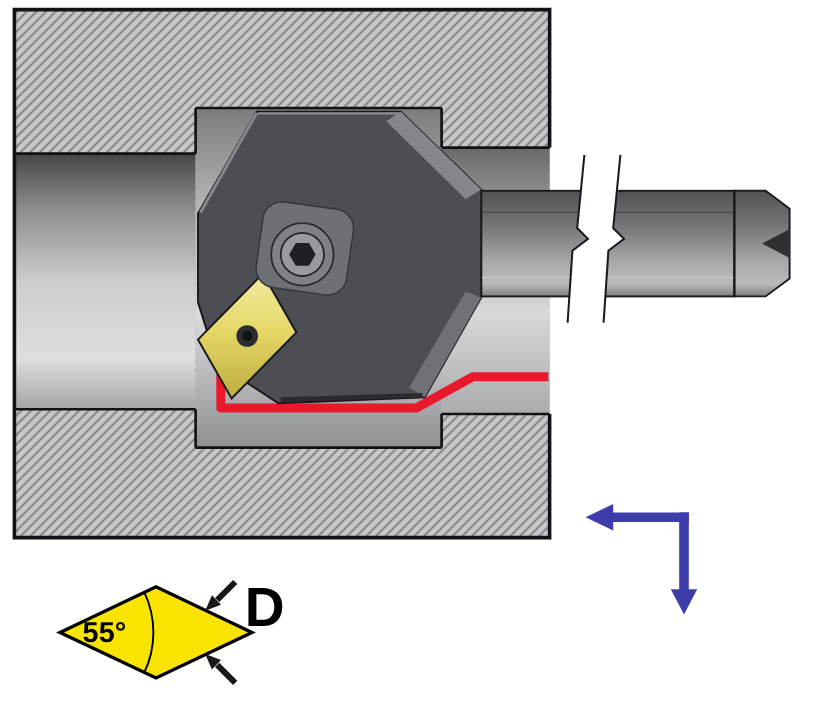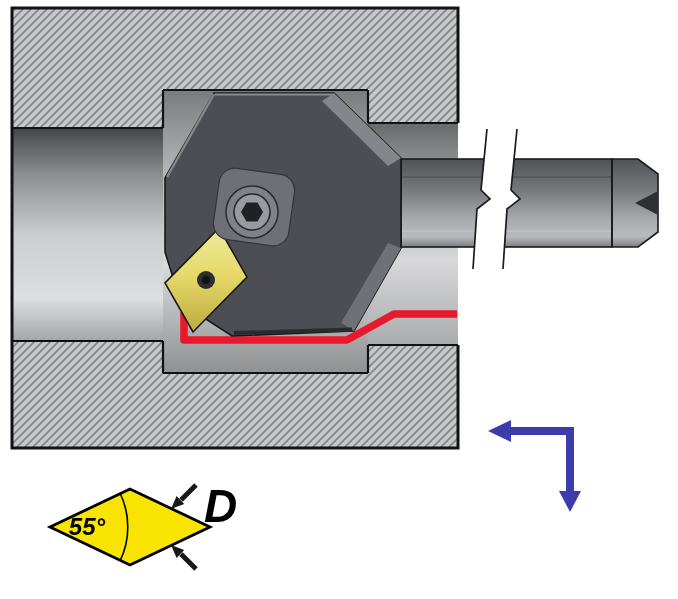--- a/index.html
+++ b/index.html
@@ -1,17 +1,17 @@
 <!DOCTYPE html>
 <html><head>
 <meta charset="utf-8">
 <style>
   html,body{margin:0;padding:0;background:#ffffff;}
   .canvas{position:relative;width:678px;height:599px;background:#ffffff;overflow:hidden;
-          font-family:"Liberation Sans","DejaVu Sans",sans-serif;font-style:italic;}
+          font-family:"Liberation Sans","DejaVu Sans",sans-serif;}
   svg{display:block;}
   text{font-family:"Liberation Sans","DejaVu Sans",sans-serif;}
   .angle-label{font-size:24px;font-weight:bold;fill:#000;}
   .shape-code{font-size:46px;font-weight:bold;fill:#000;}
 </style>
 </head>
 <body>
 
 <div class="canvas">
 <svg width="678" height="599" viewBox="0 0 678 599">

